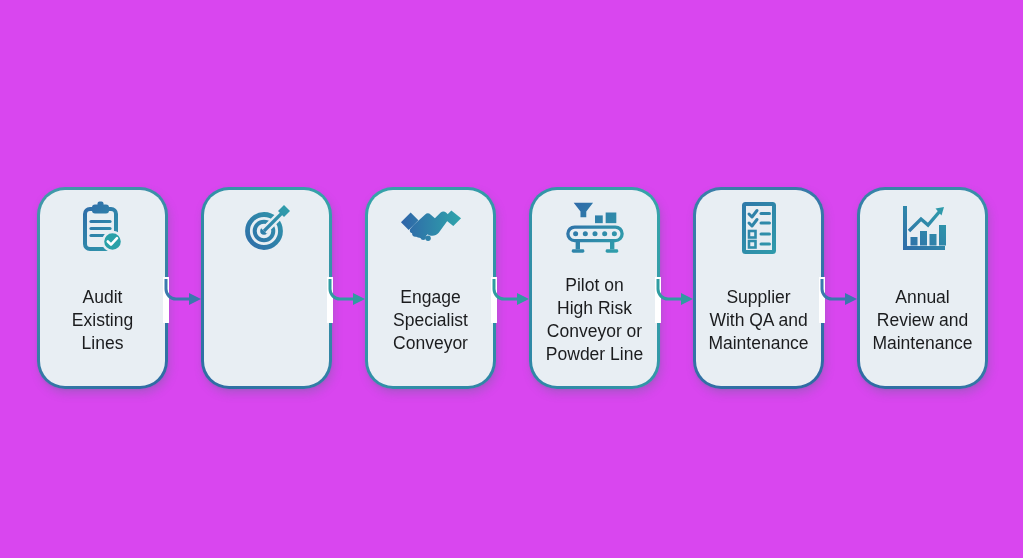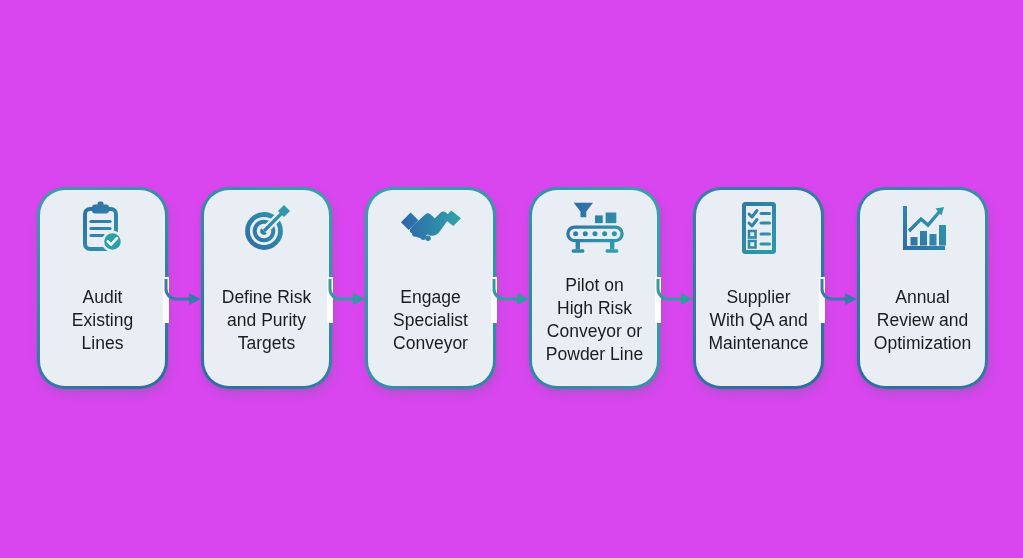--- a/index.html
+++ b/index.html
@@ -90,23 +90,20 @@
               </linearGradient>
             </defs>
             <circle cx="25" cy="31" r="16.5" fill="none" stroke="url(#ig2)" stroke-width="4.8"></circle>
             <circle cx="25" cy="31" r="9.3" fill="none" stroke="url(#ig2)" stroke-width="4"></circle>
             <circle cx="25" cy="31" r="3.8" fill="url(#ig2)"></circle>
             <line x1="25" y1="31" x2="44" y2="12" stroke="#e8eef3" stroke-width="8"></line>
             <line x1="25" y1="31" x2="43" y2="13" stroke="url(#ig2)" stroke-width="3.2"></line>
             <polygon points="39,11 45,5 51,11 45,17" fill="url(#ig2)"></polygon>
           </svg>
         </div>
-        <div class="label">Define Risk
-and Purity
-Targets</div>
       </div>
     </div>
 
     <div class="connector">
       <svg class="conn-svg" viewBox="0 0 43 46">
         <rect x="0" y="0" width="6" height="46" fill="#ffffff"></rect>
         <path class="conn-stroke" d="M3,2 v10 a10,10 0 0 0 10,10 h13" fill="none" stroke="#2f9ca1" stroke-width="3"></path>
         <polygon class="conn-fill" points="26,16 38,22 26,28" fill="#2f9ca1"></polygon>
       </svg>
     </div>
@@ -237,18 +234,18 @@
             <rect x="15.5" y="37" width="7" height="8.5" fill="url(#ig6)"></rect>
             <rect x="25" y="31" width="7" height="14.5" fill="url(#ig6)"></rect>
             <rect x="34.5" y="34" width="7" height="11.5" fill="url(#ig6)"></rect>
             <rect x="44" y="25" width="7" height="20.5" fill="url(#ig6)"></rect>
             <polyline points="14,31 26,19 33,25 45,11" fill="none" stroke="url(#ig6)" stroke-width="3.4"></polyline>
             <polygon points="49,7 40.5,8.5 46.5,15.5" fill="url(#ig6)"></polygon>
           </svg>
         </div>
         <div class="label">Annual
 Review and
-Optimization</div>
+Maintenance</div>
       </div>
     </div>
 
   </div>
 </div>
 
 </body></html>

